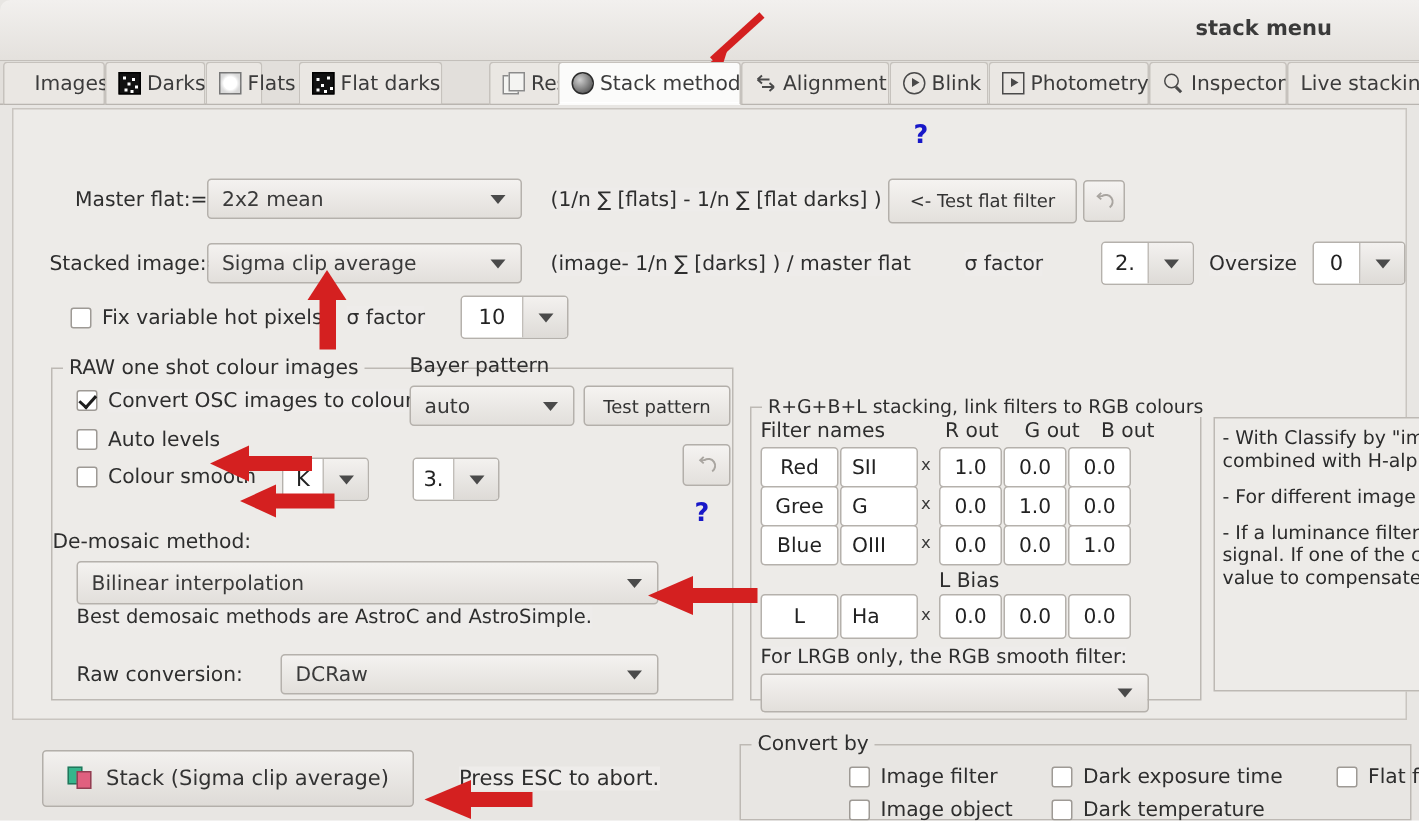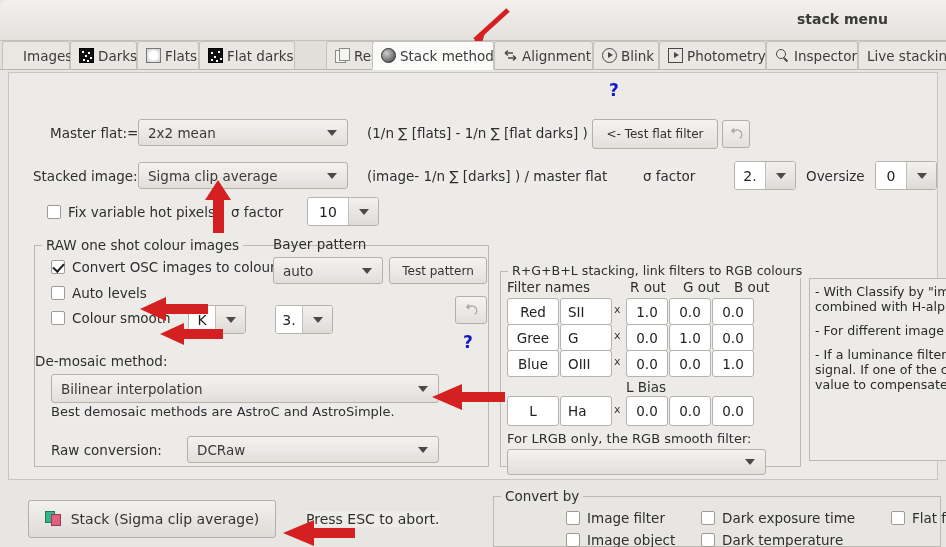--- a/index.html
+++ b/index.html
@@ -238,21 +238,21 @@
         <i style="left:2px;top:2px"></i>
           <i style="left:8px;top:3px"></i>
           <i style="left:5px;top:6px"></i>
         <i style="left:10px;top:8px"></i>
           <i style="left:3px;top:10px"></i>
           <i style="left:7px;top:11px"></i>
       </span>
       <span>Darks</span>
     </div>
 
-    <div class="tab" style="left:137px;width:62px;">
+    <div class="tab" style="left:137px;width:38px;">
       <span class="tab-ico ico-flat"></span>
       <span>Flats</span>
     </div>
 
     <div class="tab" style="left:199px;width:96px;">
       <span class="tab-ico ico-noise">
         <i style="left:2px;top:3px"></i>
           <i style="left:9px;top:2px"></i>
           <i style="left:5px;top:7px"></i>
         <i style="left:11px;top:9px"></i>

